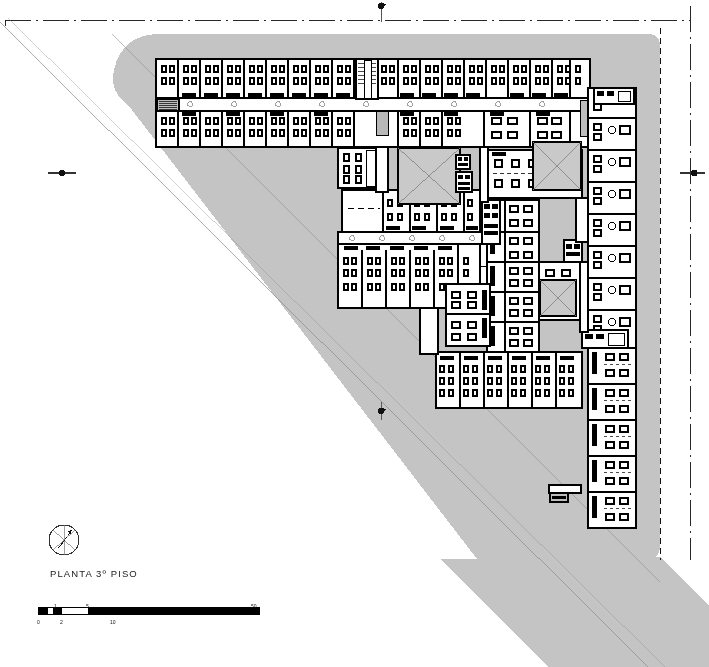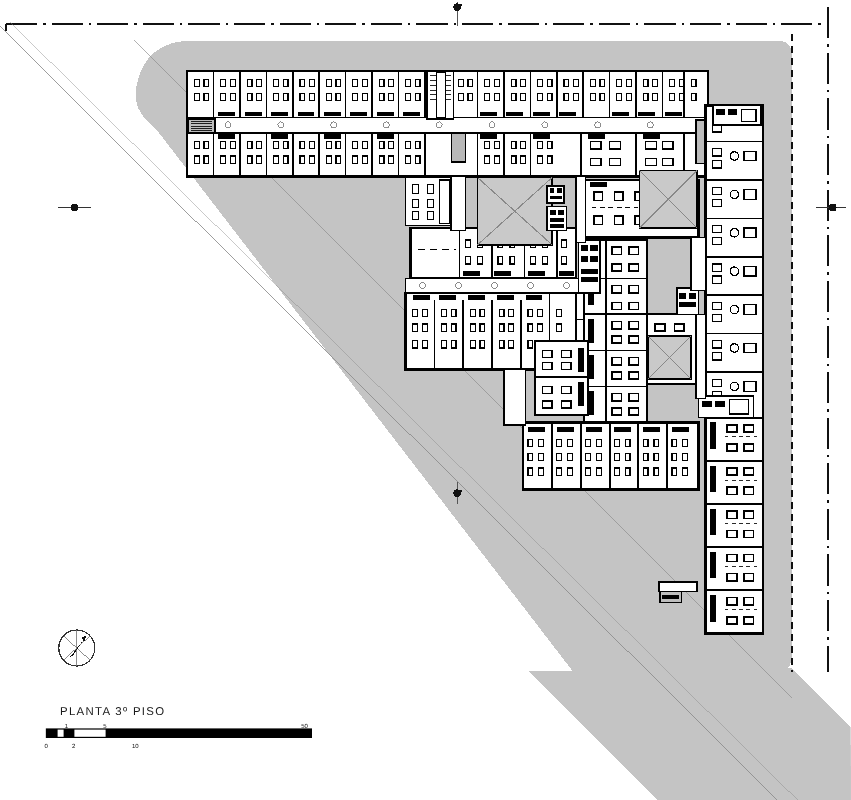--- a/index.html
+++ b/index.html
@@ -1,20 +1,20 @@
 <!DOCTYPE html>
 <html><head>
 <meta charset="utf-8">
 <style>
   html,body{margin:0;padding:0;background:#ffffff;}
   body{width:709px;height:667px;overflow:hidden;
        font-family:"Liberation Sans", sans-serif;}
   #sheet{position:relative;width:709px;height:667px;background:#fff;}
   #plan-svg{position:absolute;left:0;top:0;}
-  .legend{position:absolute;left:38px;top:588px;padding-left:12px;}
+  .legend{position:absolute;left:38px;top:568px;padding-left:12px;}
   .legend-title{font-size:9.5px;letter-spacing:1.1px;color:#1a1a1a;
                 font-family:"Liberation Sans", sans-serif;white-space:nowrap;}
   .scalebar{position:absolute;left:38px;top:604px;width:222px;height:22px;}
   .sb-num{position:absolute;font-size:5px;color:#111;font-family:"Liberation Sans", sans-serif;}
   .sb-top{top:-1px;}
   .sb-bot{top:15px;}
 </style>
 </head>
 <body>
 

